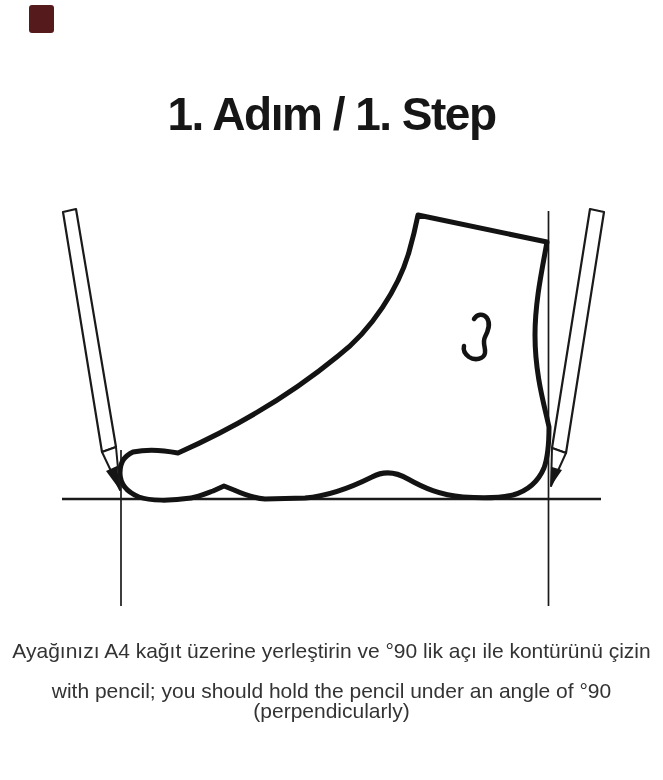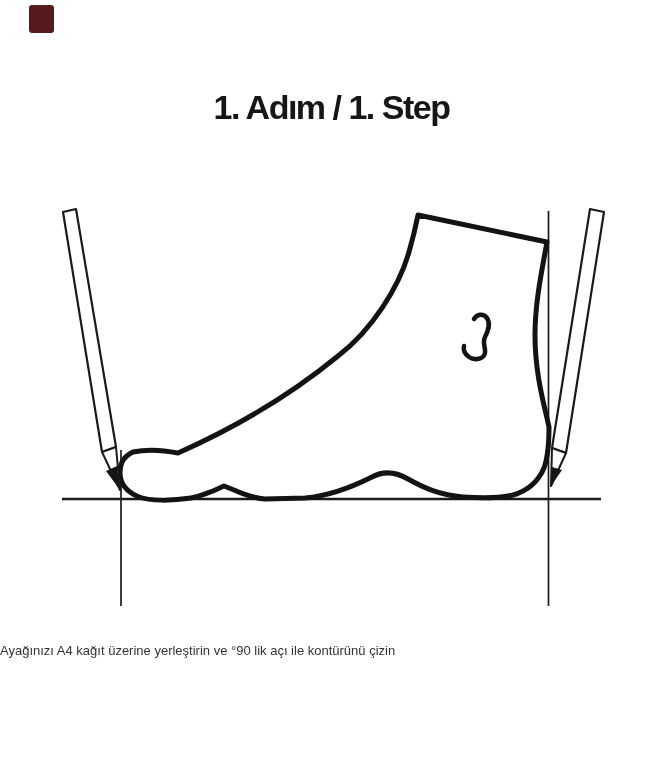--- a/index.html
+++ b/index.html
@@ -29,39 +29,40 @@
     height: 28px;
     background: var(--corner_mark, #551a1b);
     border-radius: 3px;
   }
   .title {
     position: absolute;
     top: 86px;
     left: 0;
     width: 100%;
     text-align: center;
-    font-size: 34px;
+    font-size: 46px;
     line-height: 1.25;
     font-weight: bold;
     letter-spacing: -1.5px;
     color: var(--ink, #161616);
   }
   .diagram-svg {
     position: absolute;
     left: 0;
     top: 0;
     width: 663px;
     height: 780px;
   }
   .caption {
     position: absolute;
     left: 0;
     width: 100%;
+    text-align: center;
     color: var(--caption_text, #333);
-    font-size: 13px;
+    font-size: 21px;
     line-height: 20px;
   }
   .caption-tr { top: 641px; }
   .caption-en { top: 681px; }
 </style>
 </head>
 <body>
 
 <div class="page">
 
@@ -116,15 +117,16 @@
     <g>
       <path d="M 590 209 L 604 212 L 566 453 L 552 448 Z" fill="#ffffff" stroke="#1a1a1a" stroke-width="2.2" stroke-linejoin="round"></path>
       <path d="M 552 448 L 566 453 L 551 486 Z" fill="#ffffff" stroke="#1a1a1a" stroke-width="2" stroke-linejoin="round"></path>
       <path d="M 552 467 L 562 470 L 551 486 Z" fill="#151515"></path>
     </g>
   </svg>
 
   <div class="caption caption-tr">Ayağınızı A4 kağıt üzerine yerleştirin ve °90 lik açı ile kontürünü çizin</div>
 
   <div class="caption caption-en">
+    <div>with pencil; you should hold the pencil under an angle of °90 (perpendicularly)</div>
   </div>
 
 </div>
 
 </body></html>

